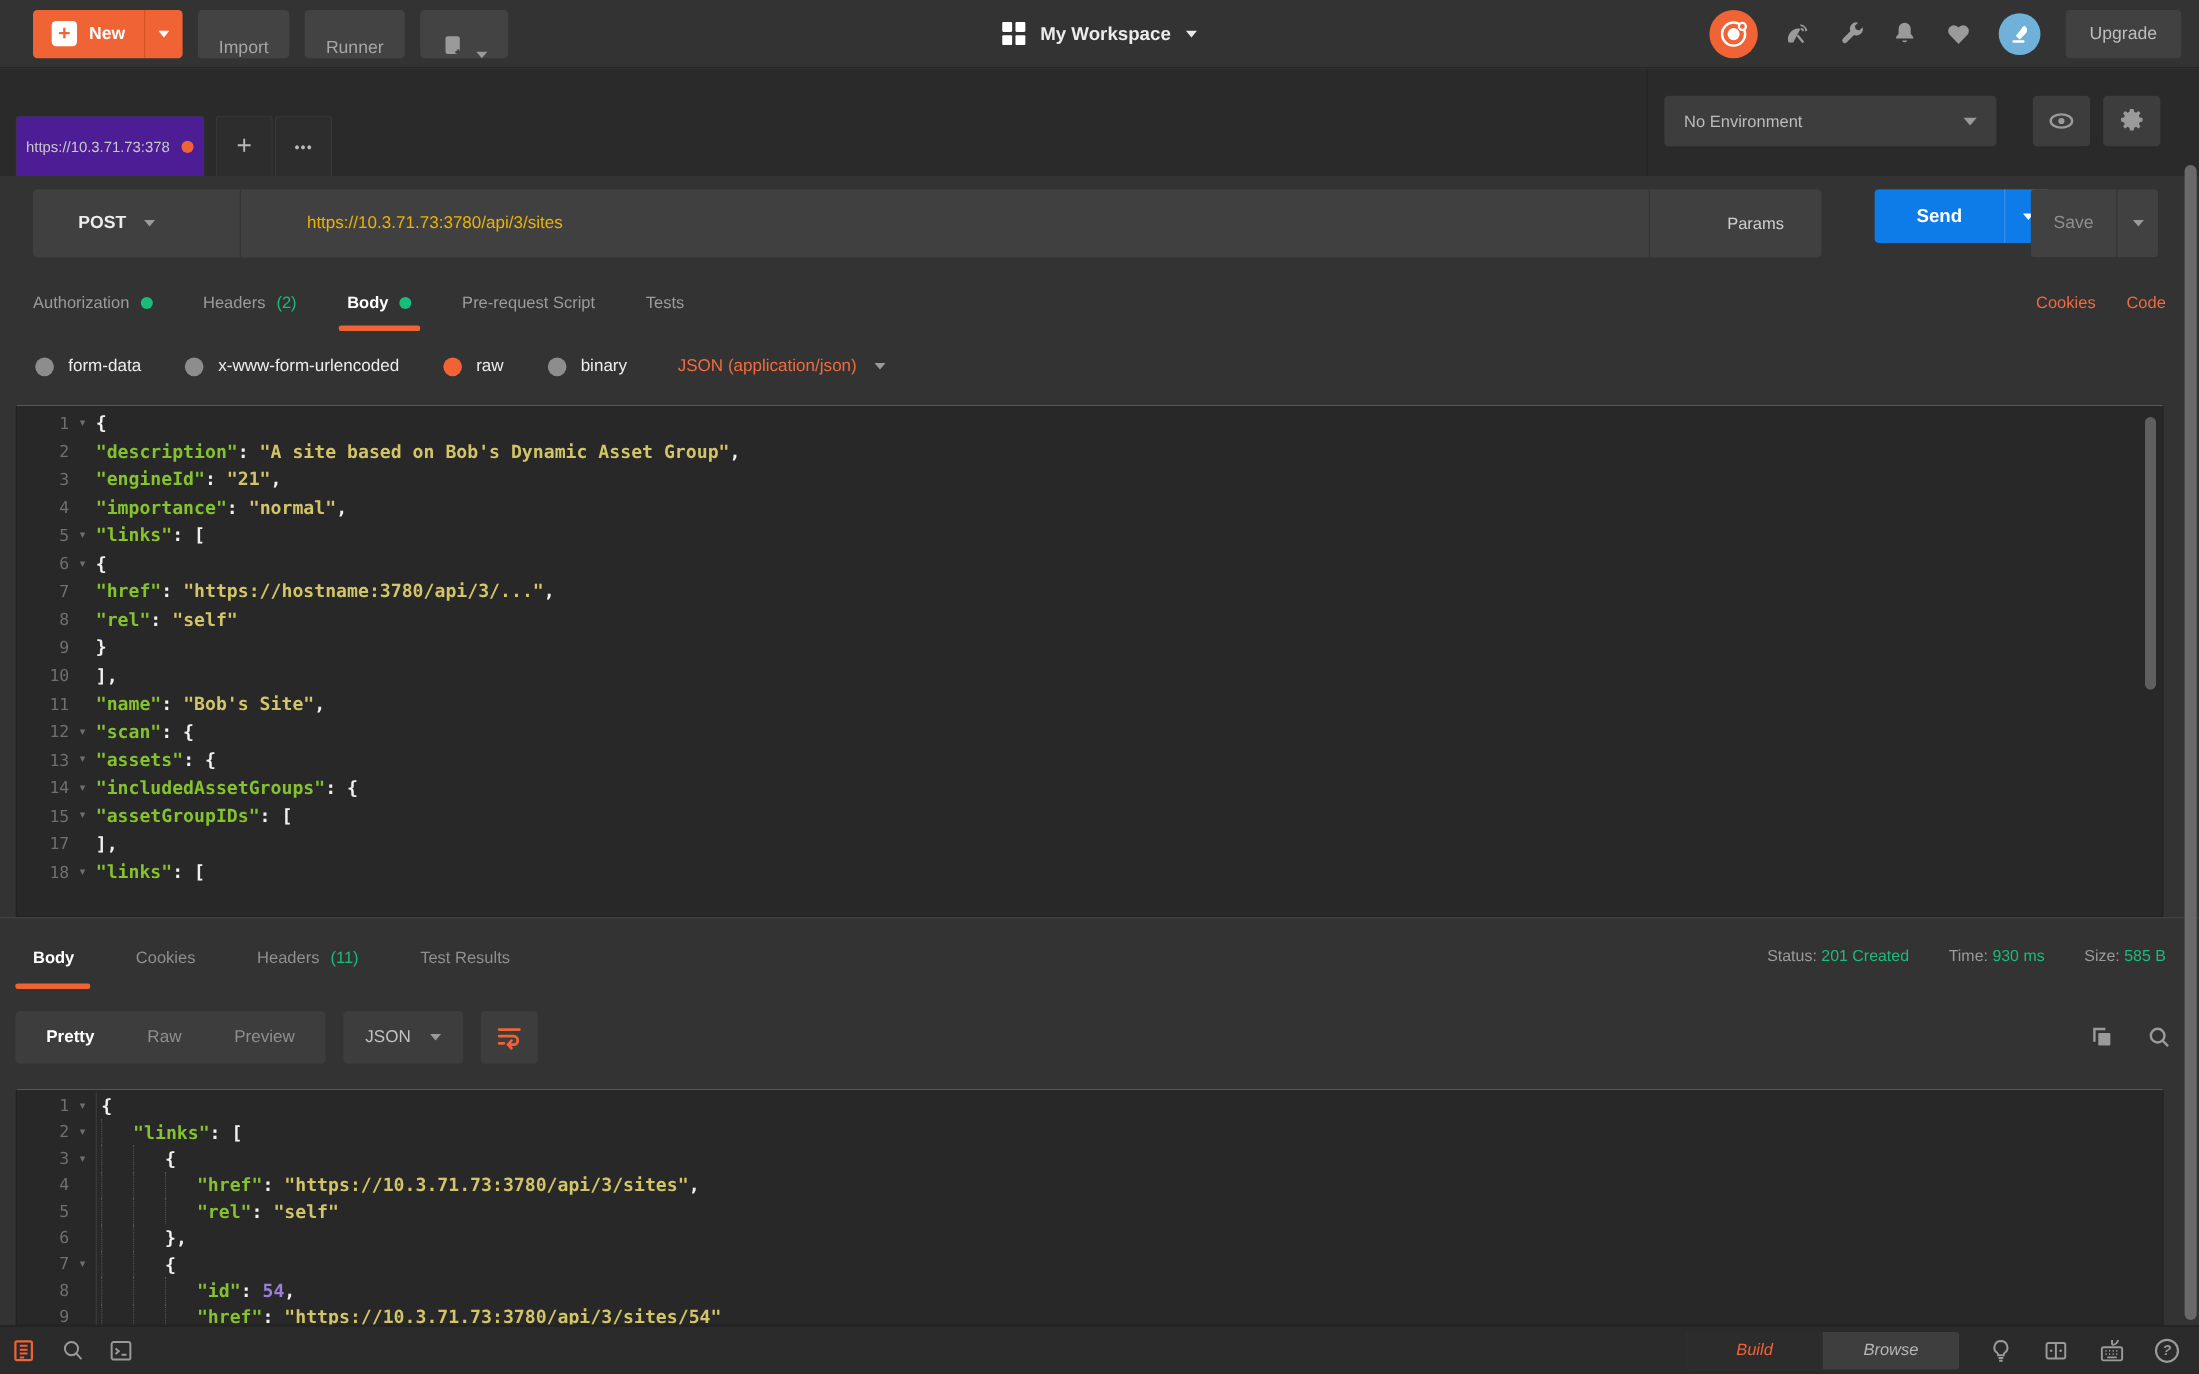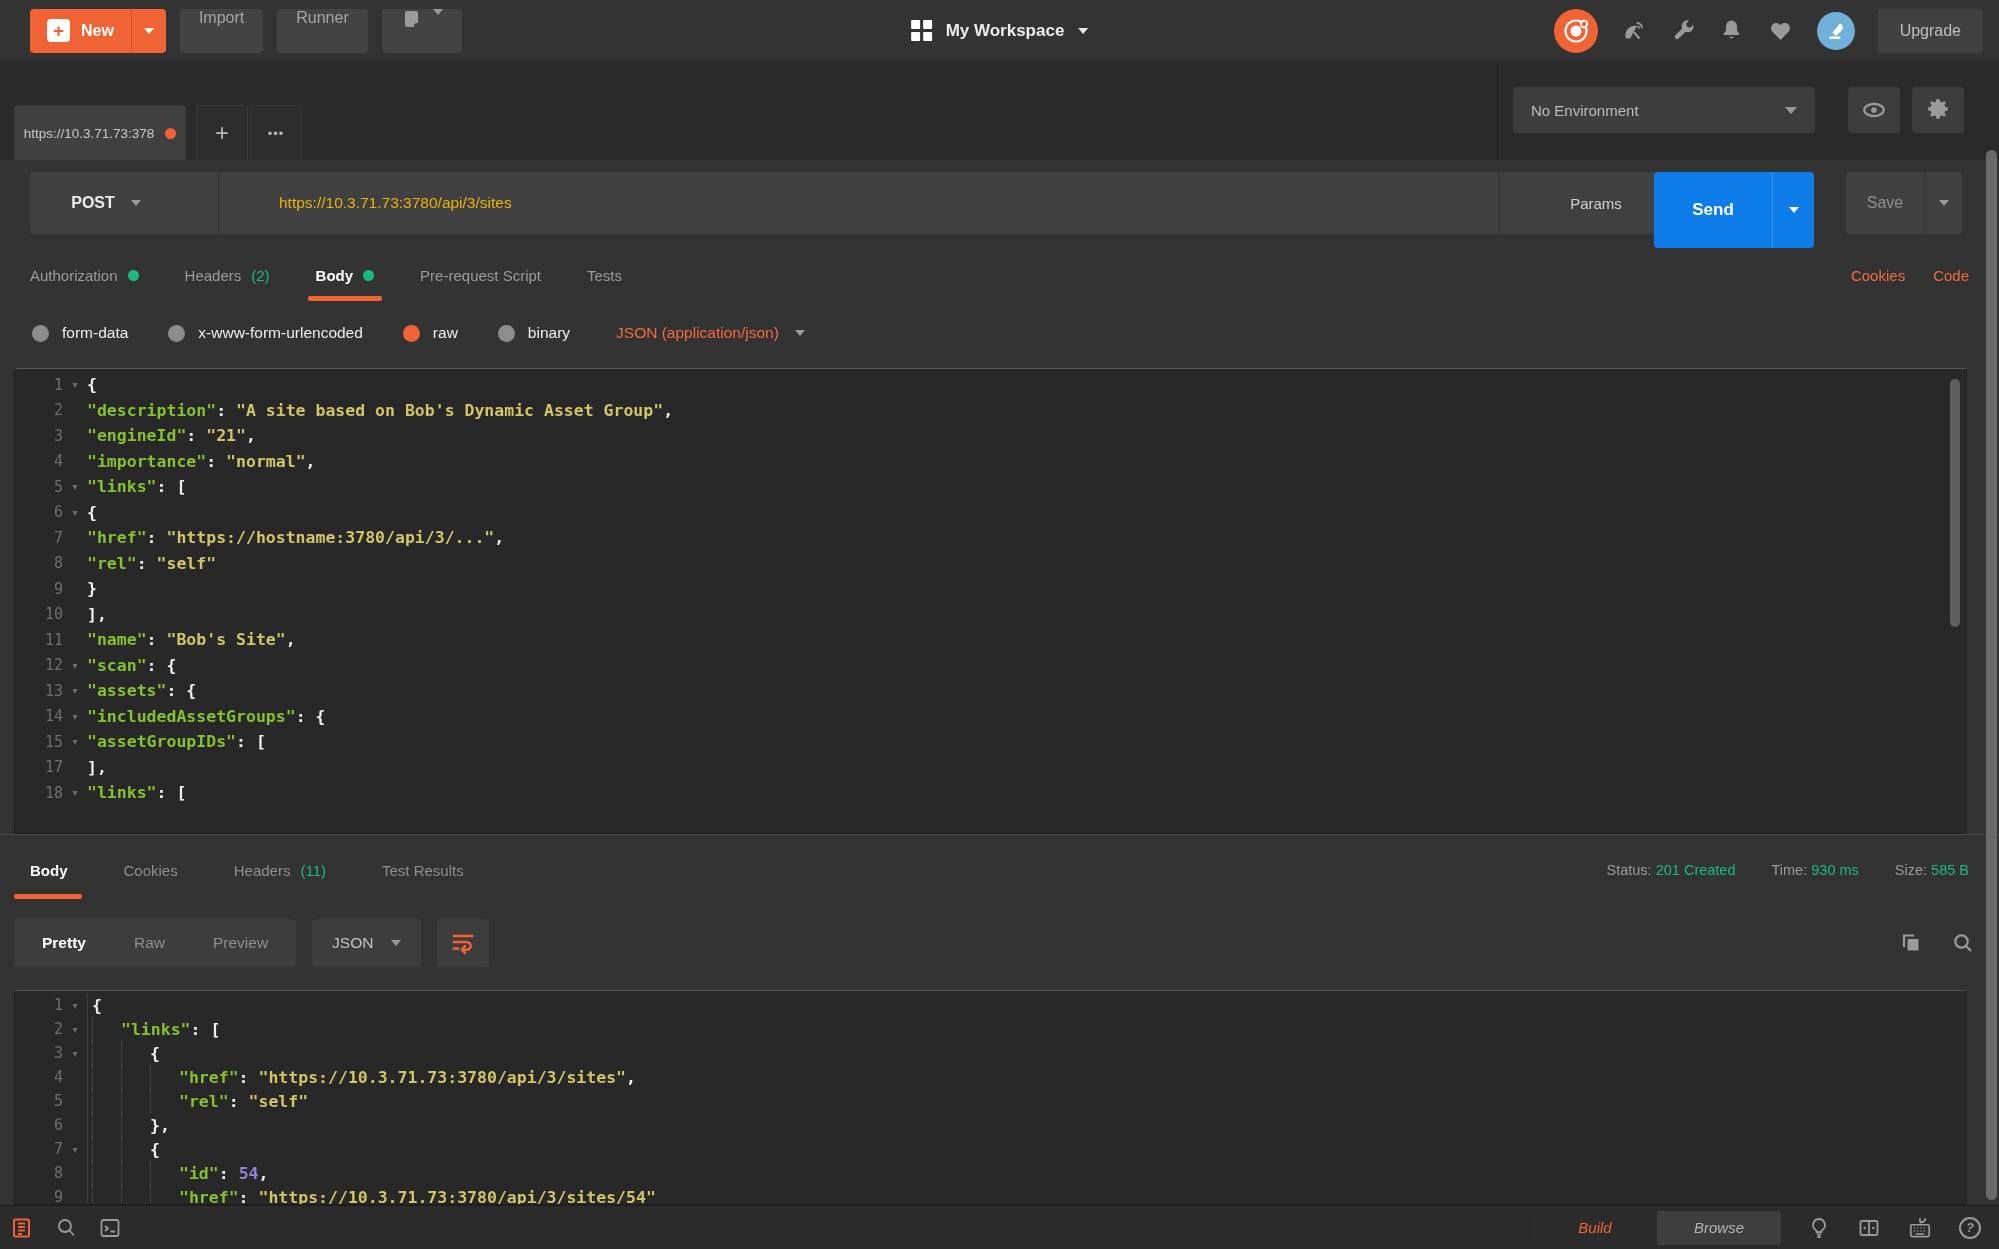--- a/index.html
+++ b/index.html
@@ -10,41 +10,41 @@
   
   .topbar { position:absolute; top:0; left:0; right:0; height:62px; background:#333333;
             border-bottom:1px solid #262626; display:flex; align-items:center; }
   .tb-left { display:flex; align-items:center; gap:14px; padding-left:30px; }
   .btn-new { display:flex; height:44px; border-radius:4px; overflow:hidden; background:#f06334; cursor:pointer; }
   .new-main { display:flex; align-items:center; gap:11px; padding:0 17px; color:#fff; font-weight:bold; font-size:16px; }
   .new-plus { width:23px; height:23px; background:#fff; border-radius:4px; color:#f06334; display:flex;
               align-items:center; justify-content:center; font-size:19px; font-weight:bold; line-height:1; }
   .new-caret { width:35px; display:flex; align-items:center; justify-content:center; border-left:1px solid #d2531f; color:#fff; }
   .tb-btn { height:44px; background:#434343; border-radius:4px; color:#a6a6a6; font-size:16px;
-            display:flex; align-items:flex-start; padding:0 19px; gap:10px; }
+            display:flex; align-items:flex-end; padding:0 19px; gap:10px; }
   .caret { width:0; height:0; border-left:6px solid transparent; border-right:6px solid transparent;
            border-top:7px solid #9a9a9a; display:inline-block; }
   .caret.white { border-top-color:#fff; }
   .caret.sm { border-left-width:5px; border-right-width:5px; border-top-width:6px; }
 
   .tb-center { position:absolute; left:50%; transform:translateX(-50%); display:flex; align-items:center; gap:14px; }
   .ws-grid { display:grid; grid-template-columns:9px 9px; grid-template-rows:9px 9px; gap:3px; }
   .ws-grid span { background:#fff; border-radius:1px; }
   .ws-label { color:#ececec; font-size:17px; font-weight:bold; }
 
   .tb-right { margin-left:auto; display:flex; align-items:center; gap:23px; padding-right:16px; }
   .orbit { width:44px; height:44px; border-radius:50%; background:#f06334; display:flex; align-items:center; justify-content:center; }
   .avatar { width:38px; height:38px; border-radius:50%; background:#6fb1d8; display:flex; align-items:center; justify-content:center; }
   .btn-upgrade { height:44px; padding:0 22px; background:#414141; border-radius:4px; color:#bdbdbd;
                  font-size:16px; display:flex; align-items:center; }
   .ticon { display:flex; align-items:center; justify-content:center; }
 
   
   .tabstrip { position:absolute; top:63px; left:0; right:0; height:97px; background:#2a2a2a; }
-  .tab-active { position:absolute; left:14px; bottom:0; width:172px; height:55px; background:#404040;
+  .tab-active { position:absolute; left:14px; bottom:0; width:172px; height:55px; background:#4c1d95;
                 border:1px solid #3a3a3a; border-bottom:none; border-radius:4px 4px 0 0;
                 display:flex; align-items:center; justify-content:center; gap:11px; color:#c9c9c9; font-size:13.5px; }
   .dot-orange { width:11px; height:11px; border-radius:50%; background:#f06334; flex:none; }
   .tab-sq { position:absolute; bottom:0; width:52px; height:55px; background:#2d2d2d; border:1px solid #3a3a3a;
             border-bottom:none; border-radius:4px 4px 0 0; display:flex; align-items:center; justify-content:center;
             color:#b9b9b9; }
   .env-divider { position:absolute; left:1497px; top:0; bottom:0; width:1px; background:#222; }
   .env-select { position:absolute; left:1513px; top:24px; width:302px; height:46px; background:#3d3d3d; border-radius:4px;
                 display:flex; align-items:center; padding:0 18px; color:#bdbdbd; font-size:15px;justify-content:flex-end; }
   .env-select .caret { margin-left:auto; }
@@ -53,21 +53,21 @@
 
   
   .reqsection { position:absolute; top:160px; left:0; right:0; height:675px; background:#333333; }
   .url-bar { position:absolute; left:30px; top:12px; height:62px; width:1626px; background:#404040; border-radius:4px;
              display:flex; align-items:stretch; overflow:hidden;gap:36px; }
   .method { width:152px; display:flex; align-items:center; justify-content:center; gap:16px;
             color:#ededed; font-weight:bold; font-size:16px; }
   .vdiv { width:1px; background:#343434; }
   .url-text { flex:1; display:flex; align-items:center; padding-left:24px; color:#eab308; font-size:15.5px; }
   .params { width:120px; display:flex; align-items:center; justify-content:center; color:#d0d0d0; font-size:15px; }
-  .send { position:absolute; left:1654px; top:12px; height:76px; display:flex; border-radius:4px; overflow:hidden; }
+  .send { position:absolute; left:1704px; top:12px; height:49px; display:flex; border-radius:4px; overflow:hidden; }
   .send-main { width:118px; background:#0d7ce8; color:#fff; font-weight:bold; font-size:17px;
                display:flex; align-items:center; justify-content:center; }
   .send-caret { width:42px; background:#0d7ce8; border-left:1px solid #3c93ef; display:flex; align-items:center; justify-content:center; }
   .save { position:absolute; left:1846px; top:12px; height:62px; display:flex; border-radius:4px; overflow:hidden; }
   .save-main { width:78px; background:#414141; color:#8f8f8f; font-size:16px; display:flex; align-items:center; justify-content:center; }
   .save-caret { width:38px; background:#414141; border-left:1px solid #333; display:flex; align-items:center; justify-content:center; }
 
   .reqtabs { position:absolute; top:86px; left:30px; right:30px; height:58px; display:flex; align-items:center;
              gap:46px; font-size:15px; color:#9b9b9b; }
   .rtab { display:flex; align-items:center; gap:10px; position:relative; height:100%; }

